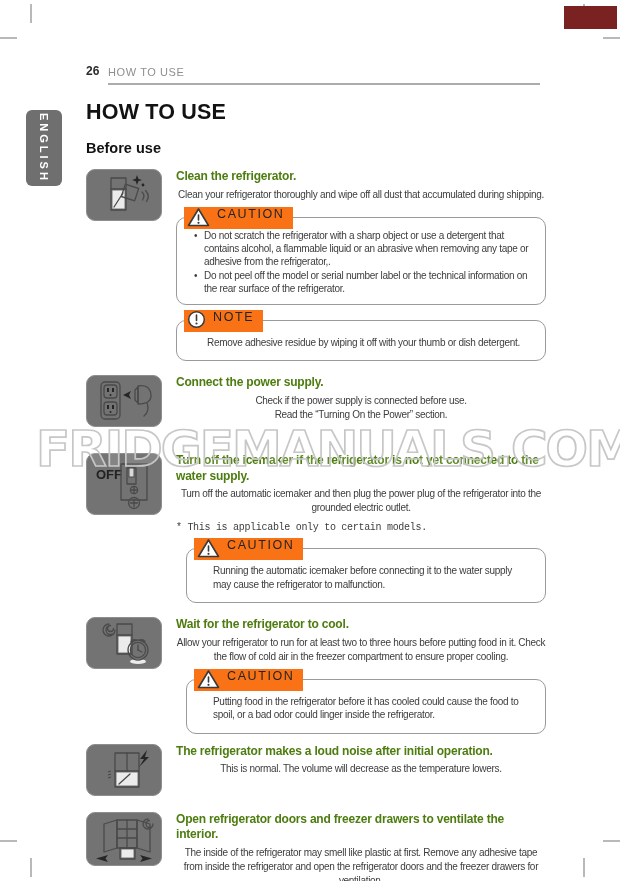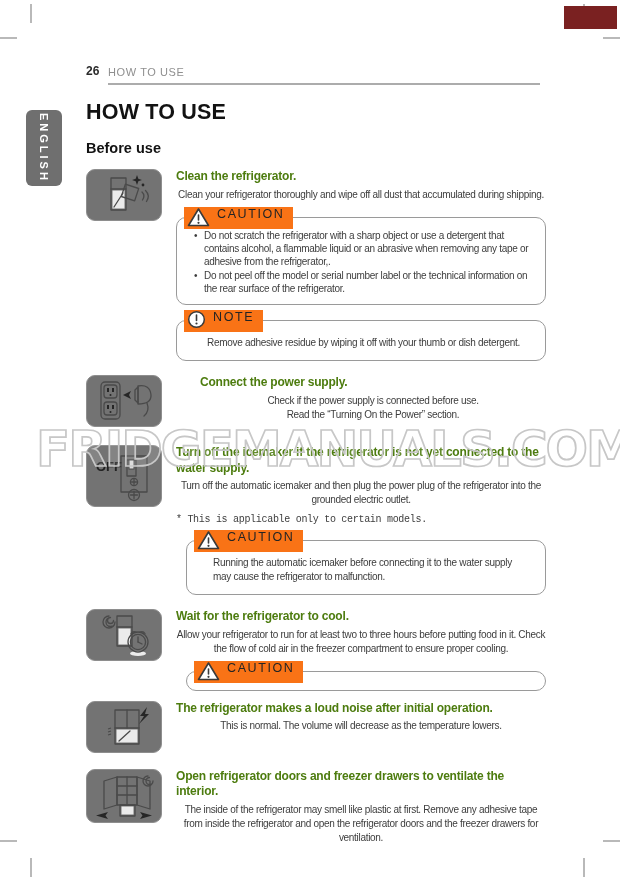--- a/index.html
+++ b/index.html
@@ -29,21 +29,21 @@
     background:#6f6f6f; border-radius:6px; color:#fff;
     display:flex; align-items:center; justify-content:center;
     writing-mode:vertical-rl; font-size:11px; font-weight:bold; letter-spacing:3px;
   }
 
   .content { position:absolute; left:86px; top:100px; width:460px; }
   .doc-title { font-size:21.5px; font-weight:bold; color:#121212; letter-spacing:0.2px; margin:0 0 15px 0; }
   .doc-subtitle { font-size:14.5px; font-weight:bold; color:#121212; margin:0 0 13px 0; }
 
   .section { display:flex; align-items:flex-start; margin-bottom:16px; }
-  .section.mb18 { margin-bottom:18px;gap:24px; } .section.mb14 { margin-bottom:14px; }
+  .section.mb18 { margin-bottom:26px; } .section.mb14 { margin-bottom:14px; }
   .section.mb10 { margin-bottom:10px; }
   .icon-box {
     width:74px; height:50px; border:1.5px solid #8e8e8e; border-radius:9px;
     margin-right:14px; flex-shrink:0; background:#737373;
     display:flex; align-items:center; justify-content:center;
   }
   .icon-box.tall { height:60px; } .icon-box.med { height:52px; }
   .section-body { flex:1; min-width:0; }
   .sec-heading { font-size:12px; font-weight:bold; color:#4d7c0f; letter-spacing:-0.2px; margin:0 0 3px 0; line-height:1.3; }
   .body-text { font-size:10px; letter-spacing:-0.3px; line-height:1.4; color:#3d3d3d; margin:0;text-align:center; }
@@ -228,20 +228,21 @@
 
         <div class="callout inset">
           <div class="callout-head">
             <svg width="23" height="20" viewBox="0 0 23 20">
               <path d="M11.5 2 L21.5 18.5 L1.5 18.5 Z" fill="#fff" stroke="#3a3a3a" stroke-width="1.6" stroke-linejoin="round"></path>
               <line x1="11.5" y1="8" x2="11.5" y2="13" stroke="#3a3a3a" stroke-width="1.6" stroke-linecap="round"></line>
               <circle cx="11.5" cy="15.8" r="1.1" fill="#3a3a3a"></circle>
             </svg>
             <span class="callout-title">CAUTION</span>
           </div>
+          <p class="callout-text narrow">Putting food in the refrigerator before it has cooled could cause the food to spoil, or a bad odor could linger inside the refrigerator.</p>
         </div>
       </div>
     </div>
 
     <div class="section">
       <div class="icon-box">
         <svg width="62" height="44" viewBox="0 0 62 44">
           <rect class="ink" x="22" y="5" width="24" height="34"></rect>
           <line class="ink" x1="34" y1="5" x2="34" y2="23"></line>
           <line class="ink" x1="22" y1="23" x2="46" y2="23"></line>

